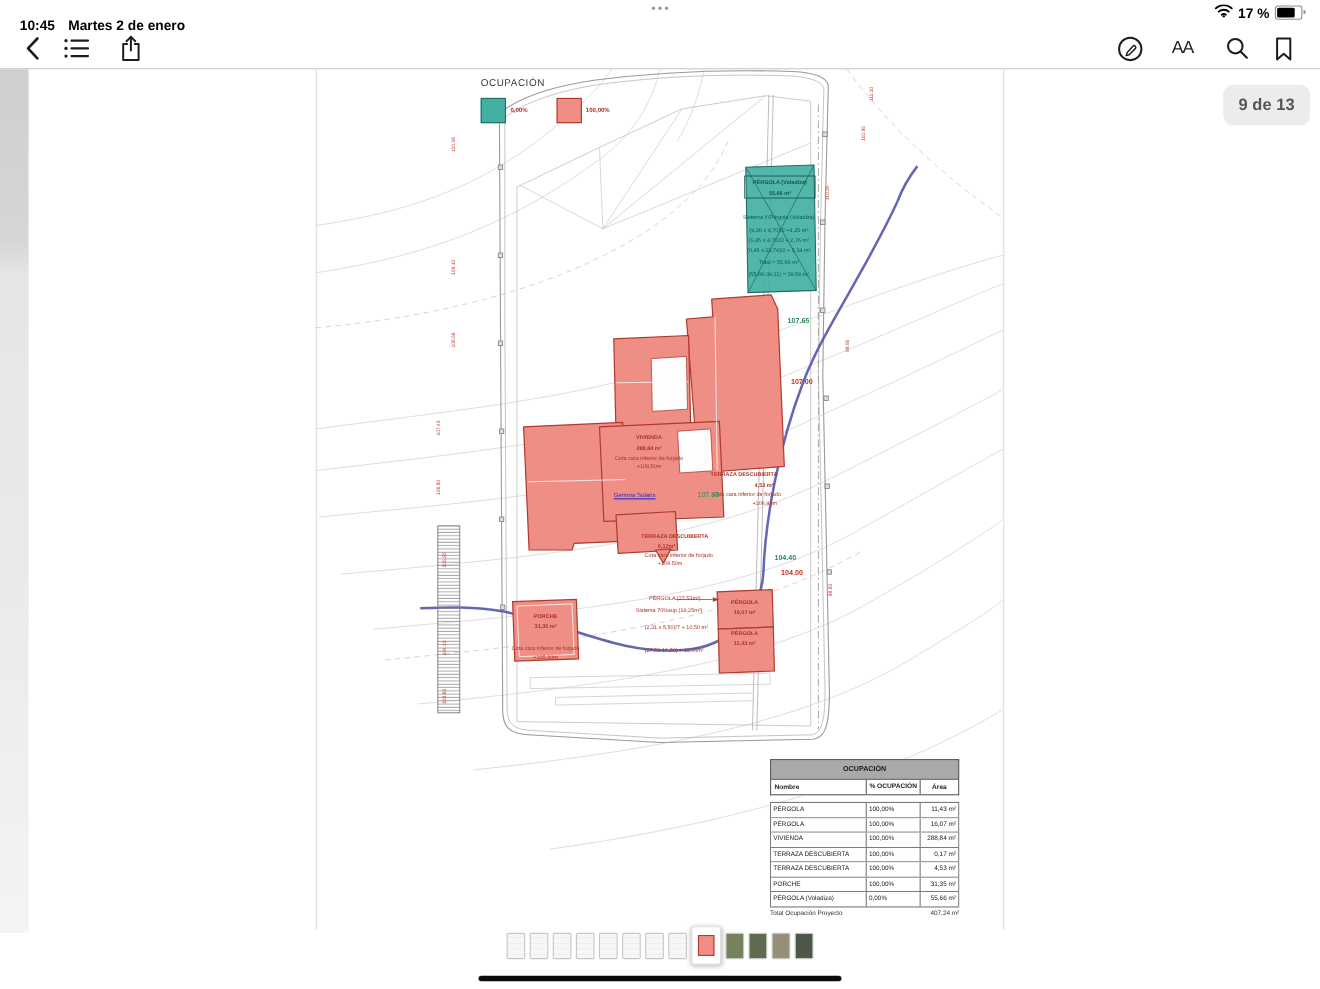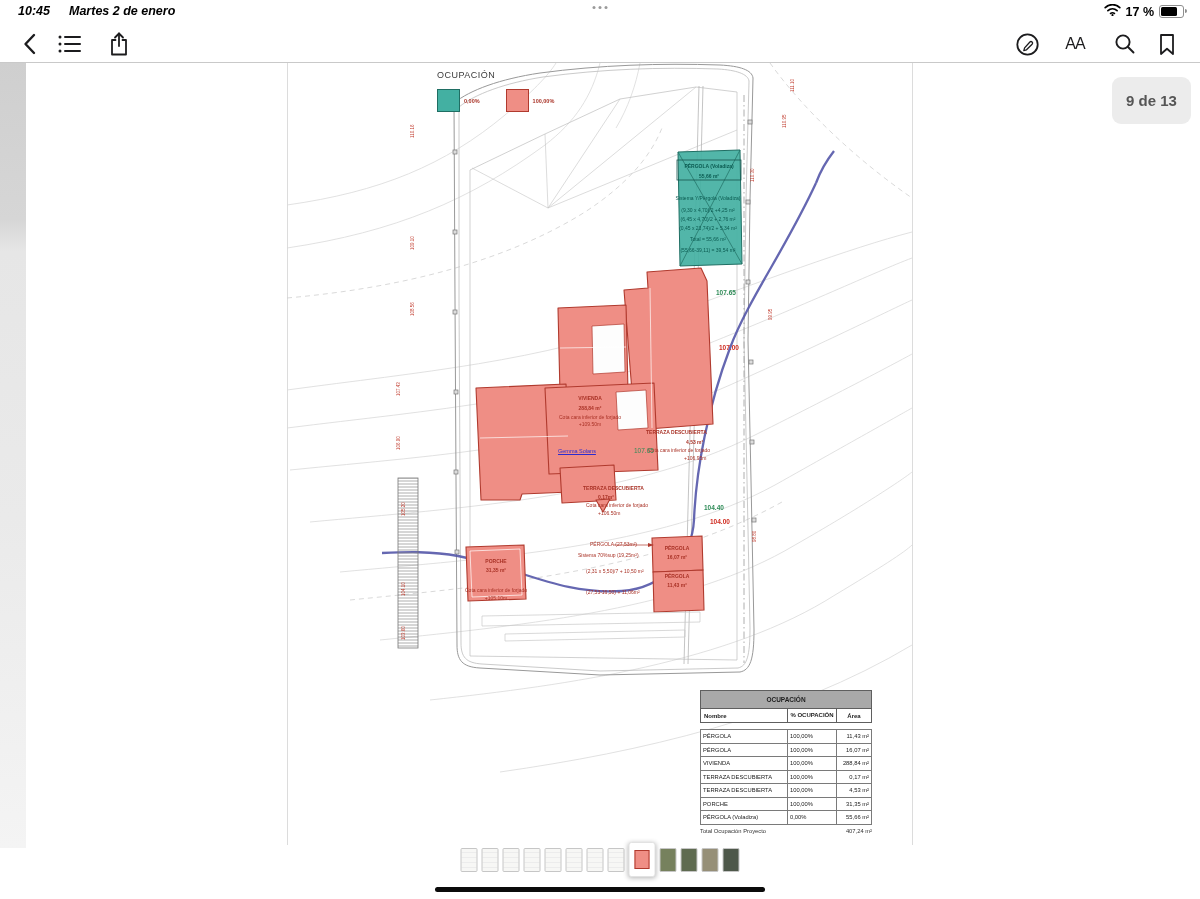--- a/index.html
+++ b/index.html
@@ -1,40 +1,40 @@
 <!DOCTYPE html>
 <html><head>
 <meta charset="utf-8">
 <style>
   html,body{margin:0;padding:0;background:#fff;}
   body{font-family:"Liberation Sans","DejaVu Sans",sans-serif;-webkit-font-smoothing:antialiased;}
   #app{position:relative;width:1200px;height:899px;background:#fff;overflow:hidden;}
 
   
   #statusbar{position:absolute;left:0;top:0;width:100%;height:22px;font-size:12.5px;font-weight:600;color:#000;}
-  #sb-left{position:absolute;left:18px;top:4px;display:flex;gap:19px;font-style:italic;}
+  #sb-left{position:absolute;left:18px;top:16px;display:flex;gap:12px;}
   #sb-right{position:absolute;right:16px;top:4px;display:flex;align-items:center;gap:5px;}
   #center-dots{position:absolute;left:50%;top:6px;transform:translateX(-50%);display:flex;gap:3px;}
   #center-dots i{width:3px;height:3px;border-radius:50%;background:#9a9a9a;}
   #battery{position:relative;width:23px;height:11px;border:1px solid #8e8e8e;border-radius:3px;}
   #battery .lvl{position:absolute;left:1px;top:1px;bottom:1px;width:70%;background:#000;border-radius:1.5px;}
   #battery .tip{position:absolute;right:-4px;top:3px;width:2.5px;height:4px;background:#8e8e8e;border-radius:0 2px 2px 0;}
 
   
   #toolbar{position:absolute;left:0;top:22px;width:100%;height:41px;}
   #toolbar .divider{position:absolute;left:0;bottom:0;width:100%;height:1px;background:#c9c9c9;}
   .tb-ico{position:absolute;top:7px;width:30px;height:30px;display:flex;align-items:center;justify-content:center;cursor:pointer;}
   #pdf-title{position:absolute;left:0;right:0;top:10px;text-align:center;font-size:17px;font-weight:700;color:#101010;}
   #aa-btn{font-size:16px;font-weight:500;color:#1c1c1e;letter-spacing:-1px;}
 
   
   #left-strip{position:absolute;left:0;top:63px;width:26px;height:785px;
     background:linear-gradient(180deg,#cfcfcf 0%,#d6d6d6 20%,#e6e6e6 24%,#eaeaea 58%,#f4f4f4 100%);}
   .page-edge{position:absolute;top:63px;height:782px;width:1px;background:#dcdcdc;}
-  #page-badge{position:absolute;left:1112px;top:77px;background:#ececec;border-radius:9px;padding:15px 14px;
+  #page-badge{position:absolute;left:1112px;top:77px;background:#ececec;border-radius:9px;padding:10px 14px;
     font-size:15px;font-weight:600;color:#555;}
 
   
   #legend{position:absolute;left:437px;top:70px;}
   #legend .ttl{font-size:9px;color:#3a3a3a;letter-spacing:.5px;}
   #legend .row{display:flex;align-items:center;margin-top:9px;gap:26px;}
   #legend .item{display:flex;align-items:center;gap:4px;}
   #legend .sw{width:21px;height:21px;}
   #legend .lab{font-size:5.5px;color:#a93226;font-weight:bold;}
 

